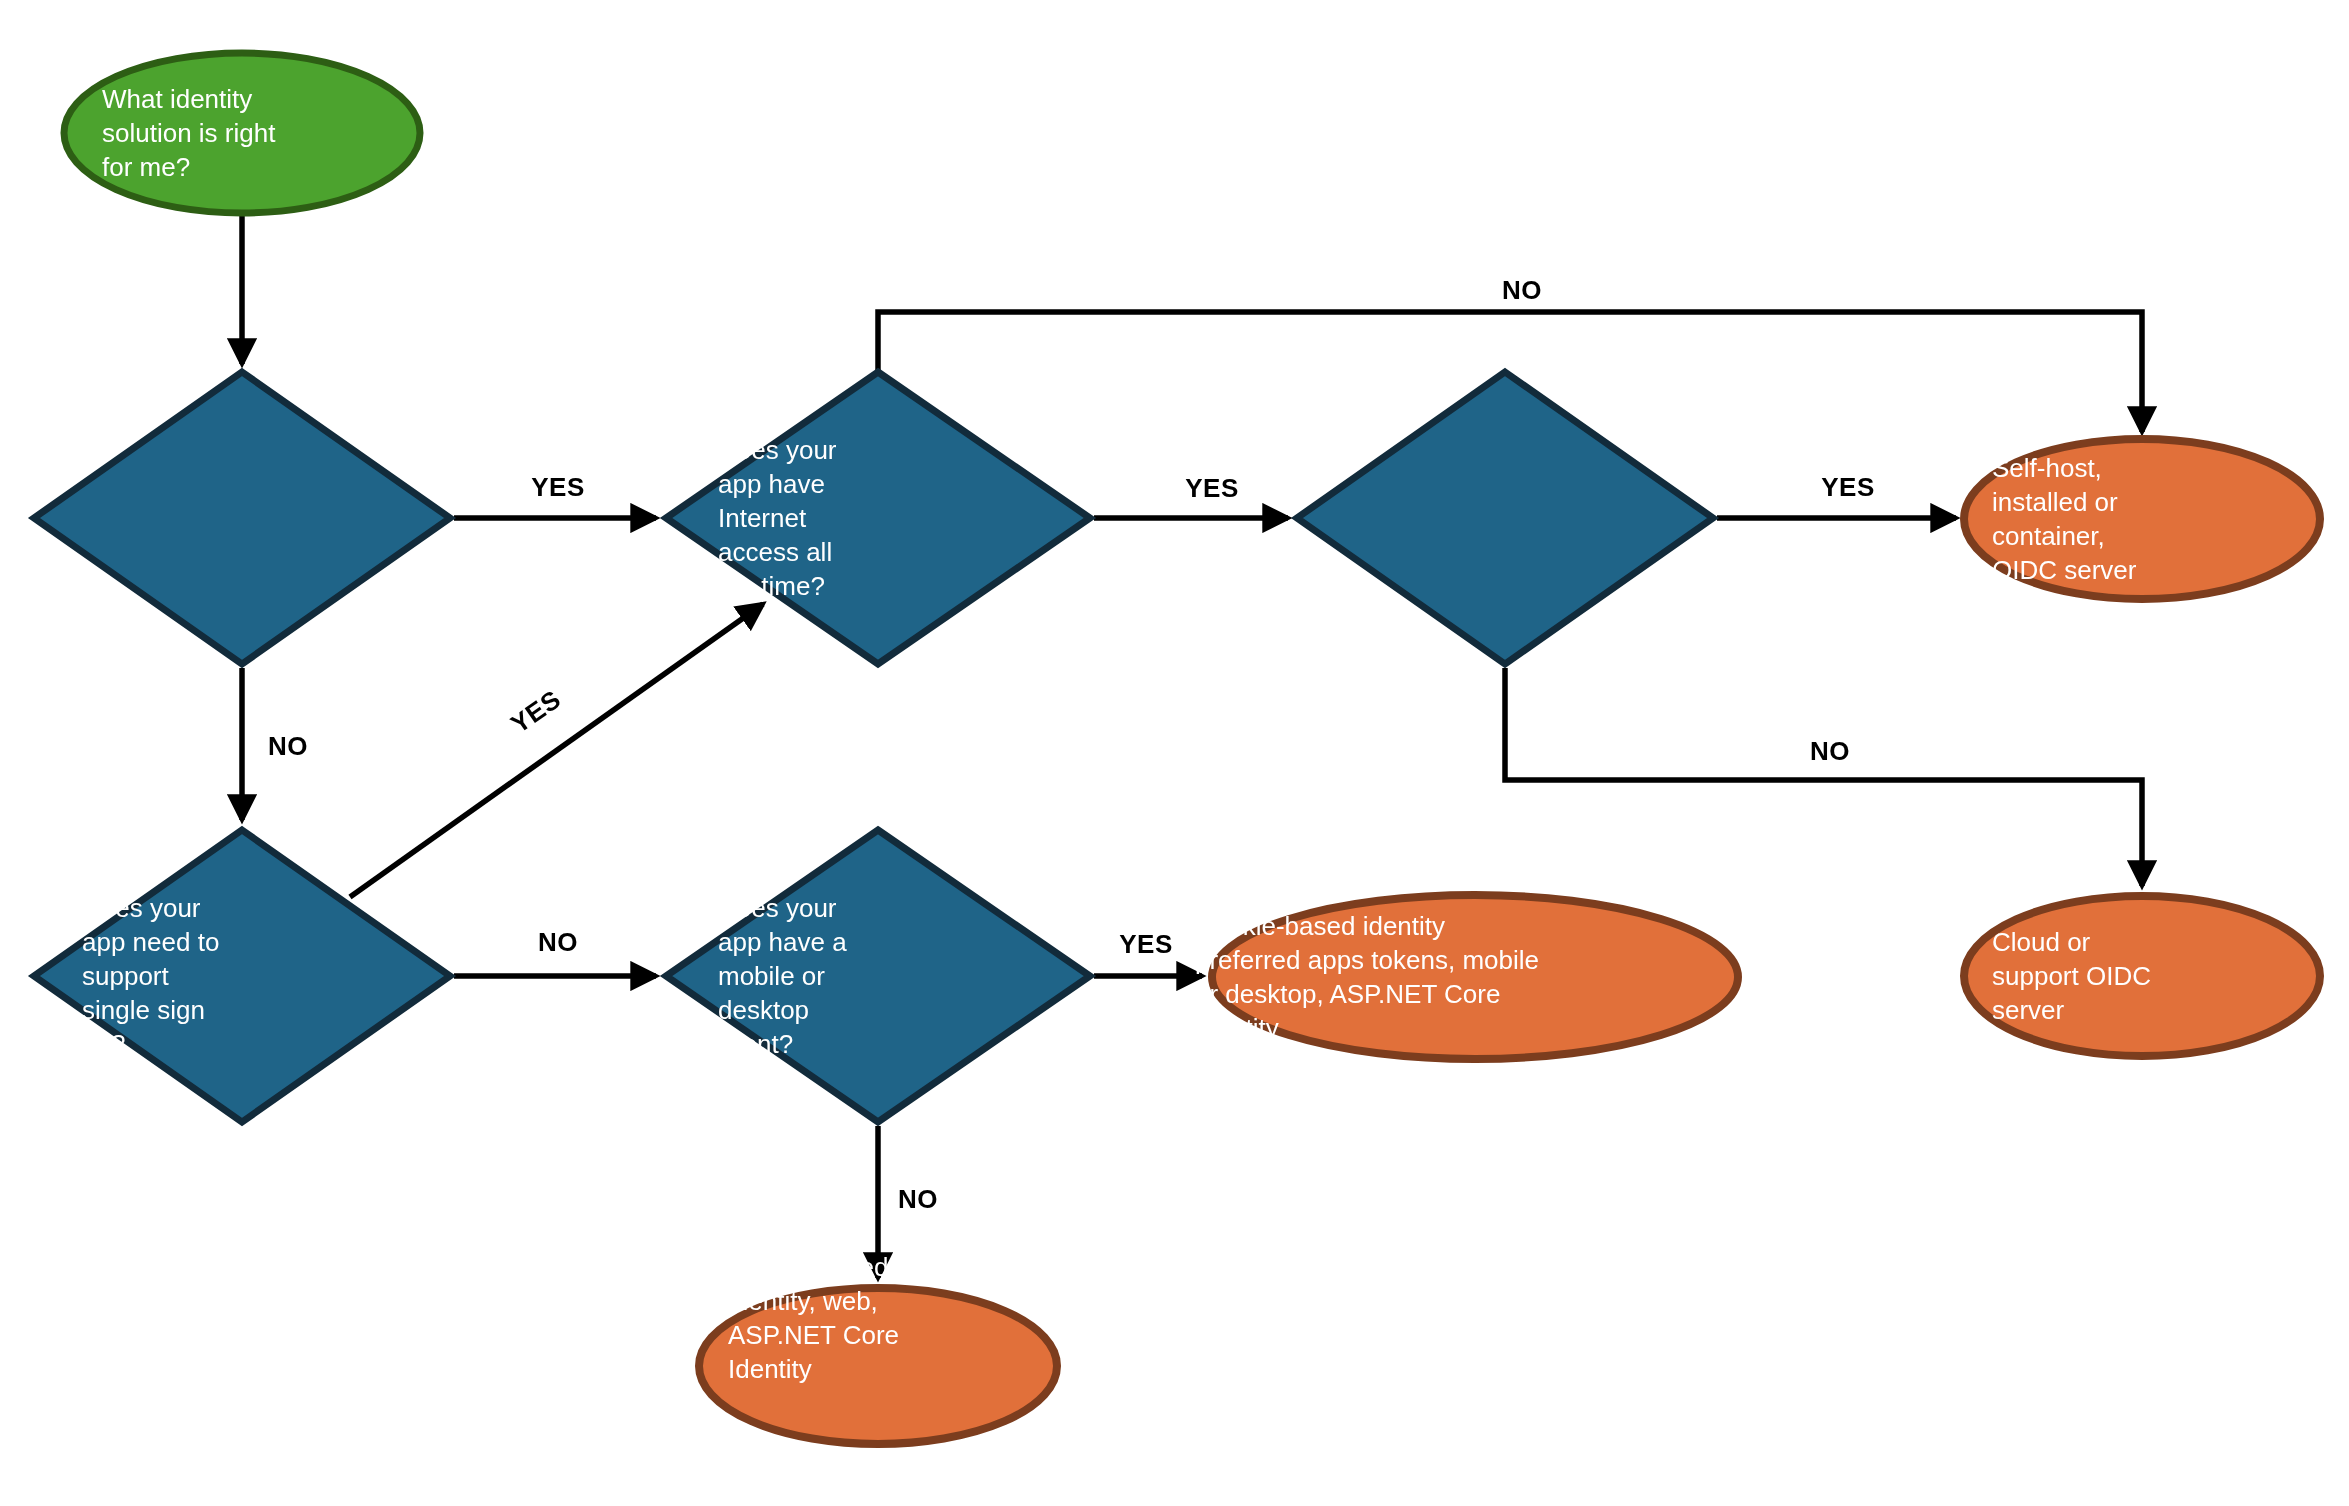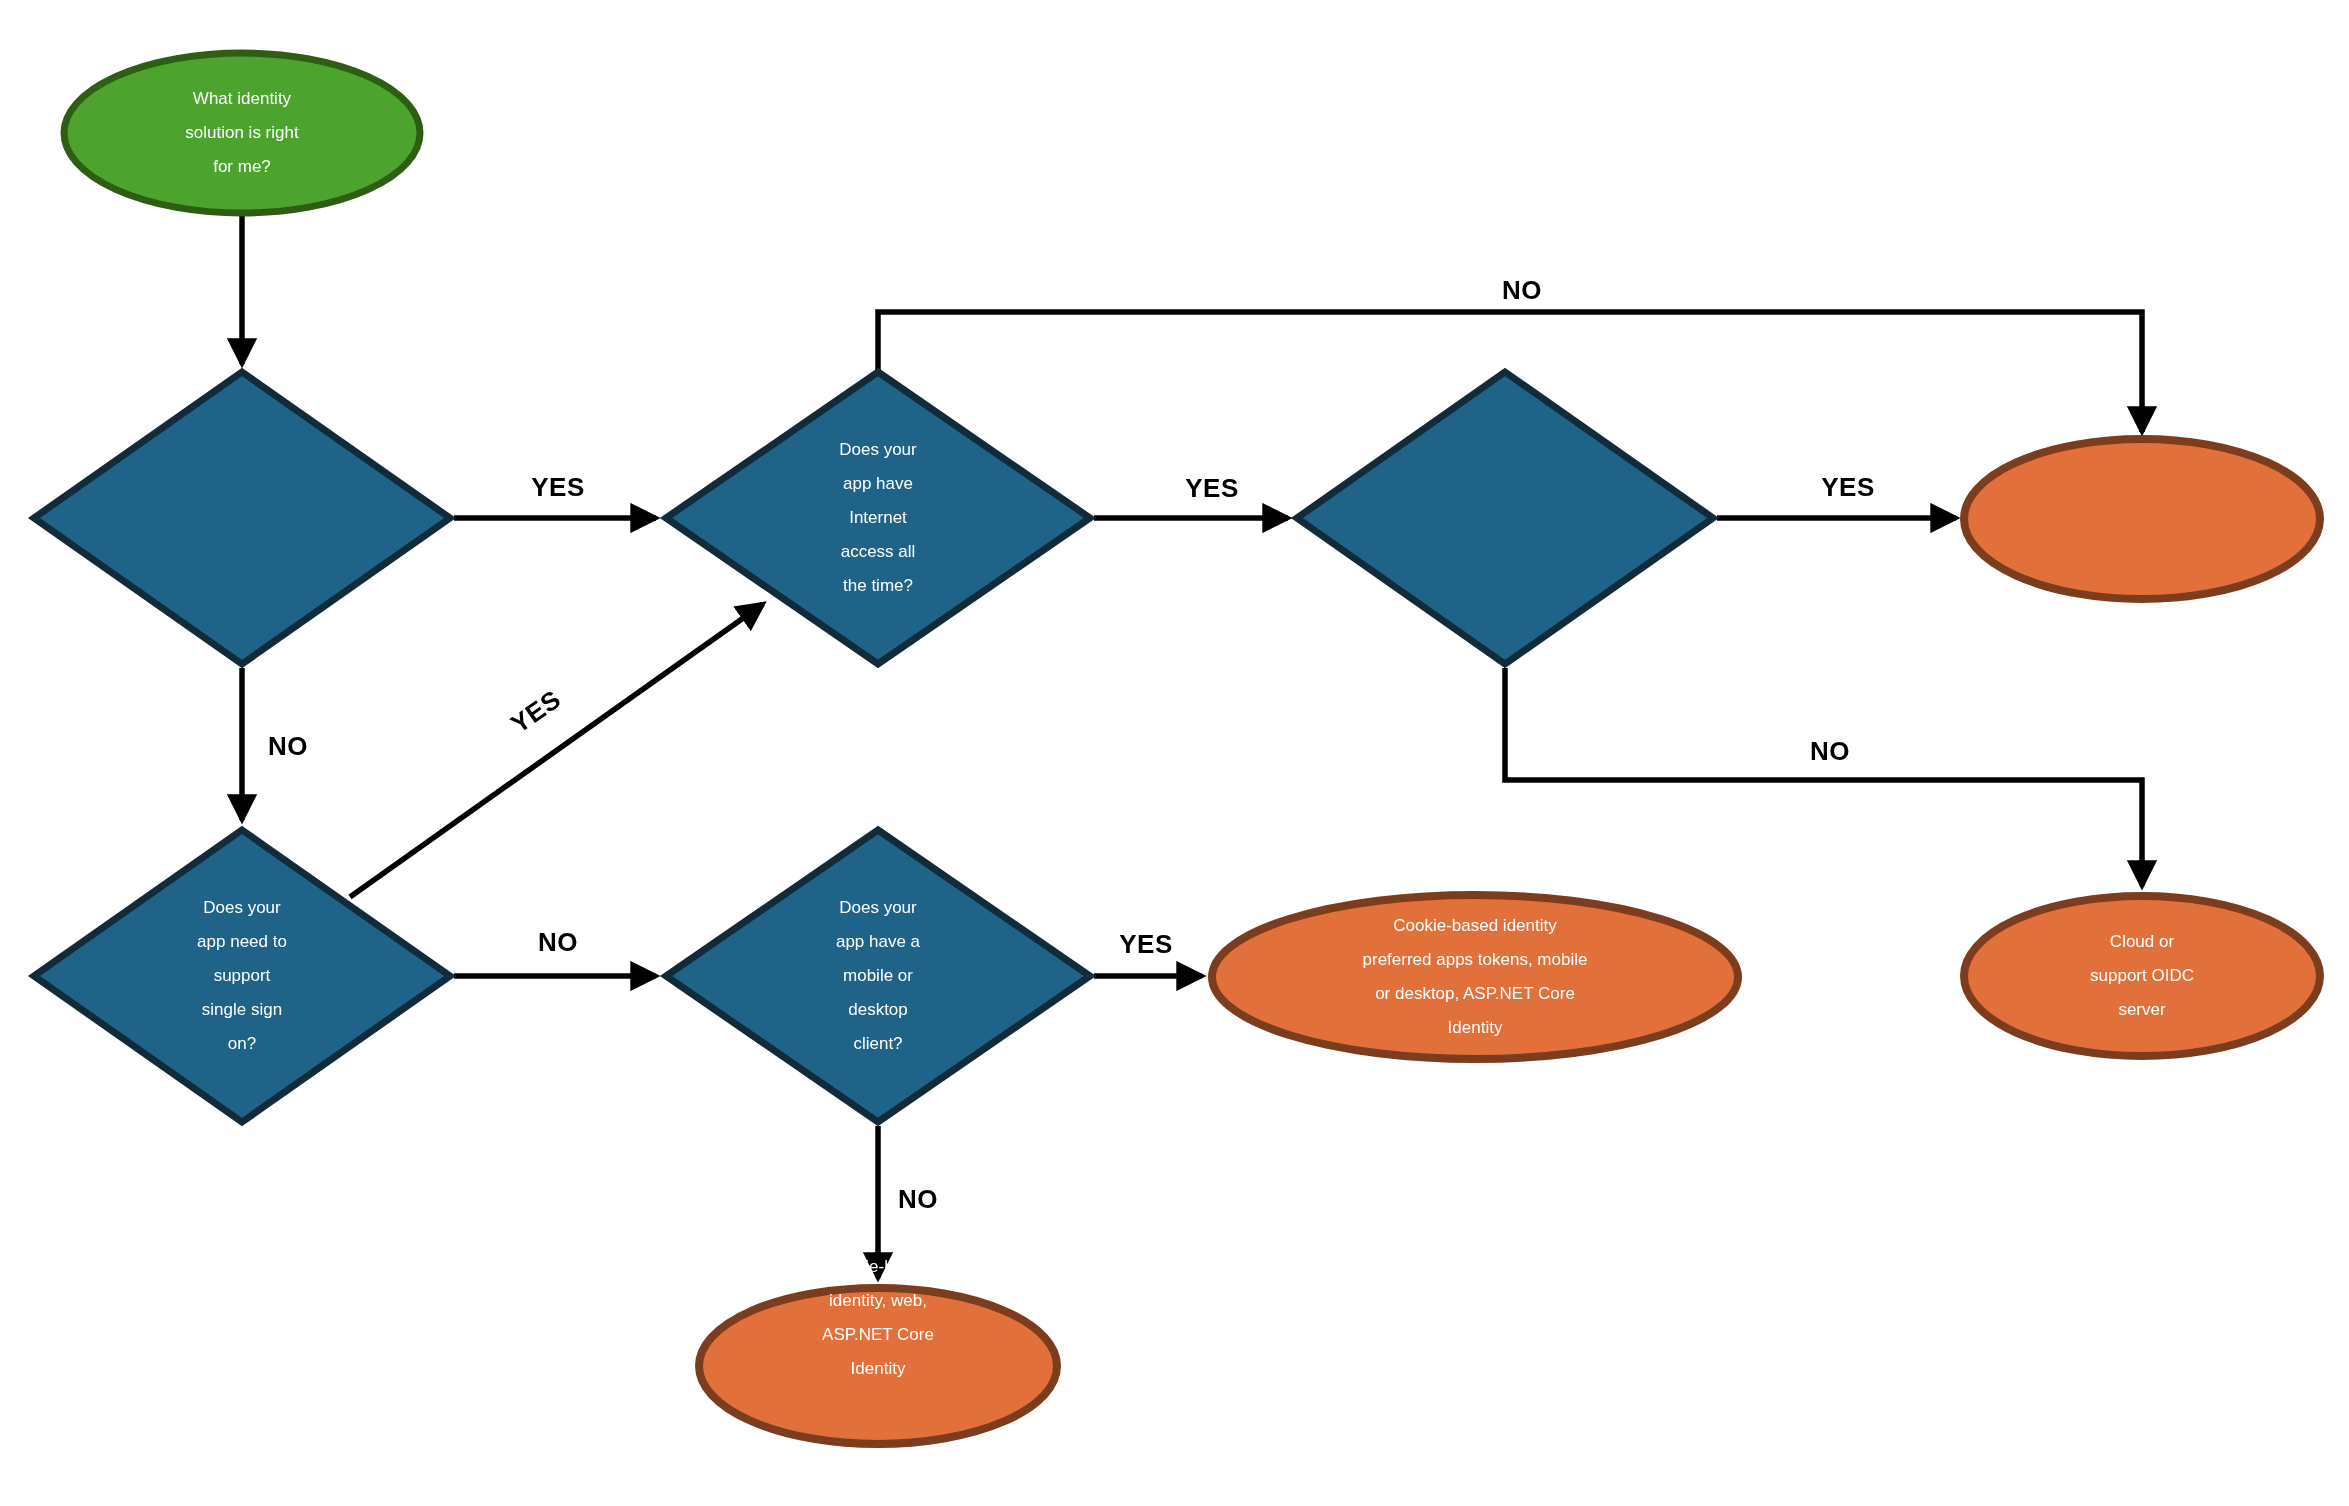--- a/index.html
+++ b/index.html
@@ -35,23 +35,23 @@
   .shape-result {
     fill: var(--result-fill, #E1703A);
     stroke: var(--result-border, #7C3D1E);
     stroke-width: 8;
   }
 
   .node-label {
     position: absolute;
     transform: translate(-50%, -50%);
     color: var(--node-text, #ffffff);
-    font-size: 17px;
+    font-size: 26px;
     line-height: 34px;
-    text-align: center;
+    text-align: left;
     white-space: pre-line;
     pointer-events: none;
   }
   .edge-label {
     position: absolute;
     transform: translate(-50%, -50%);
     color: var(--edge-label-text, #000000);
     font-size: 26px;
     font-weight: 700;
     letter-spacing: 0.5px;
@@ -113,20 +113,24 @@
   <div class="node-label" style="left:242px; top:976px; width:320px">Does your
 app need to
 support
 single sign
 on?</div>
   <div class="node-label" style="left:878px; top:976px; width:320px">Does your
 app have a
 mobile or
 desktop
 client?</div>
+  <div class="node-label" style="left:2142px; top:519px; width:300px">Self-host,
+installed or
+container,
+OIDC server</div>
   <div class="node-label" style="left:1475px; top:977px; width:560px">Cookie-based identity
 preferred apps tokens, mobile
 or desktop, ASP.NET Core
 Identity</div>
   <div class="node-label" style="left:2142px; top:976px; width:300px">Cloud or
 support OIDC
 server</div>
   <div class="node-label" style="left:878px; top:1318px; width:300px">Cookie-based
 identity, web,
 ASP.NET Core

